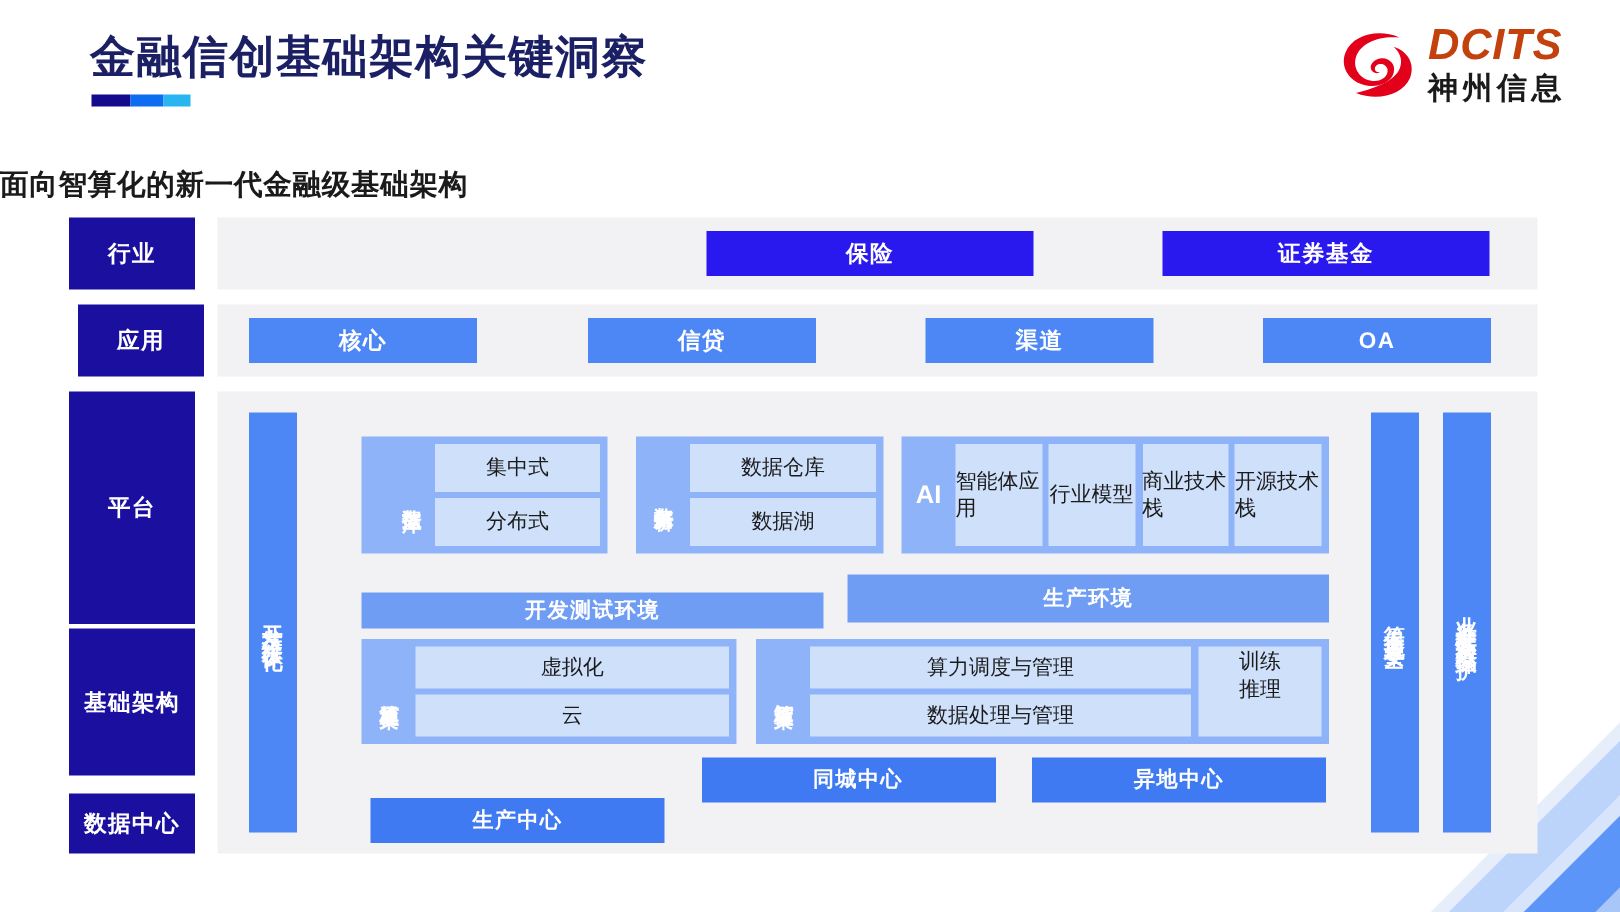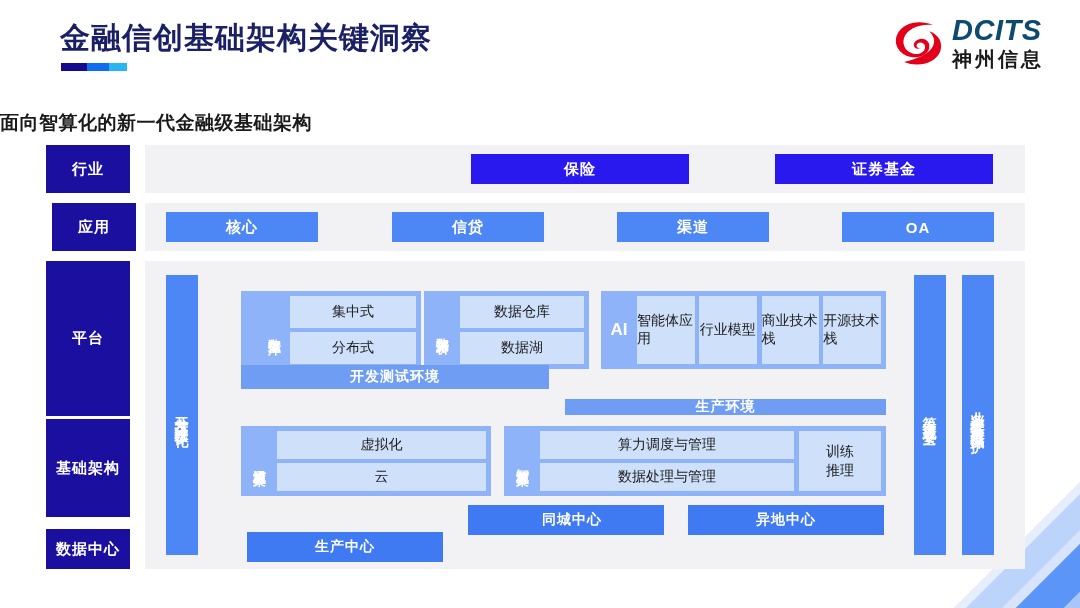--- a/index.html
+++ b/index.html
@@ -71,21 +71,21 @@
     right: 36px; top: 16px;
     display: flex;
     align-items: center;
     gap: 8px;
   }
   #logo-mark { width: 52px; height: 50px; flex: none; }
   #logo-text { display: flex; flex-direction: column; line-height: 1; }
   #logo-en {
     font-size: 29px;
     font-weight: bold;
-    color: #0c4a6e;
+    color: #c2410c;
     letter-spacing: 0.5px;
     font-style: italic;
   }
   #logo-cn {
     font-size: 20px;
     font-weight: bold;
     color: #1a1a1a;
     letter-spacing: 3px;
     margin-top: 4px;
   }
@@ -199,21 +199,20 @@
     flex-direction: row;
     gap: 4px;
   }
   .tile-tall {
     background: #cfe0fb;
     color: #1a1a1a;
     font-size: 14px;
     display: flex;
     flex-direction: column;
     align-items: center;
-    justify-content: center;
     line-height: 1.35;
     flex: none;
     width: 82px;
   }
   .ai-label {
     color: #ffffff;
     font-size: 17px;
     font-weight: bold;
     display: flex;
     align-items: center;
@@ -274,21 +273,21 @@
   <div class="abs chip chip-app" style="left:617px; top:212px; width:152px; height:30px;">渠道</div>
   <div class="abs chip chip-app" style="left:842px; top:212px; width:152px; height:30px;">OA</div>
 
   <div class="abs panel" style="left:145px; top:261px; width:880px; height:308px;"></div>
 
   <div class="abs vbar" style="left:166px; top:275px; width:32px; height:280px;">开发运维一体化</div>
 
   <div class="abs vbar" style="left:914px; top:275px; width:32px; height:280px;">等保合规安全</div>
   <div class="abs vbar" style="left:962px; top:275px; width:32px; height:280px;">业务连续性及数据保护</div>
 
-  <div class="abs module" style="left:241px; top:291px; width:180px; height:78px;padding-left:22px;">
+  <div class="abs module" style="left:241px; top:291px; width:164px; height:78px;padding-left:22px;">
     <div class="module-title">数据库</div>
     <div class="module-body">
       <div class="tile">集中式</div>
       <div class="tile">分布式</div>
     </div>
   </div>
 
   <div class="abs module" style="left:424px; top:291px; width:165px; height:78px;justify-content:space-between;">
     <div class="module-title wide">数据分析</div>
     <div class="module-body">
@@ -304,22 +303,22 @@
         <div class="tile">智能体应用</div>
         <div class="tile">行业模型</div>
       </div>
       <div class="module-col">
         <div class="tile">商业技术栈</div>
         <div class="tile">开源技术栈</div>
       </div>
     </div>
   </div>
 
-  <div class="abs chip chip-env" style="left:241px; top:365px; width:308px; height:24px;">开发测试环境</div>
-  <div class="abs chip chip-env" style="left:565px; top:399px; width:321px; height:16px;">生产环境</div>
+  <div class="abs chip chip-env" style="left:241px; top:395px; width:308px; height:24px;">开发测试环境</div>
+  <div class="abs chip chip-env" style="left:565px; top:383px; width:321px; height:32px;">生产环境</div>
 
   <div class="abs module" style="left:241px; top:426px; width:250px; height:70px;">
     <div class="module-title wide">通算框架</div>
     <div class="module-body">
       <div class="tile">虚拟化</div>
       <div class="tile">云</div>
     </div>
   </div>
 
   <div class="abs module" style="left:504px; top:426px; width:382px; height:70px;">

